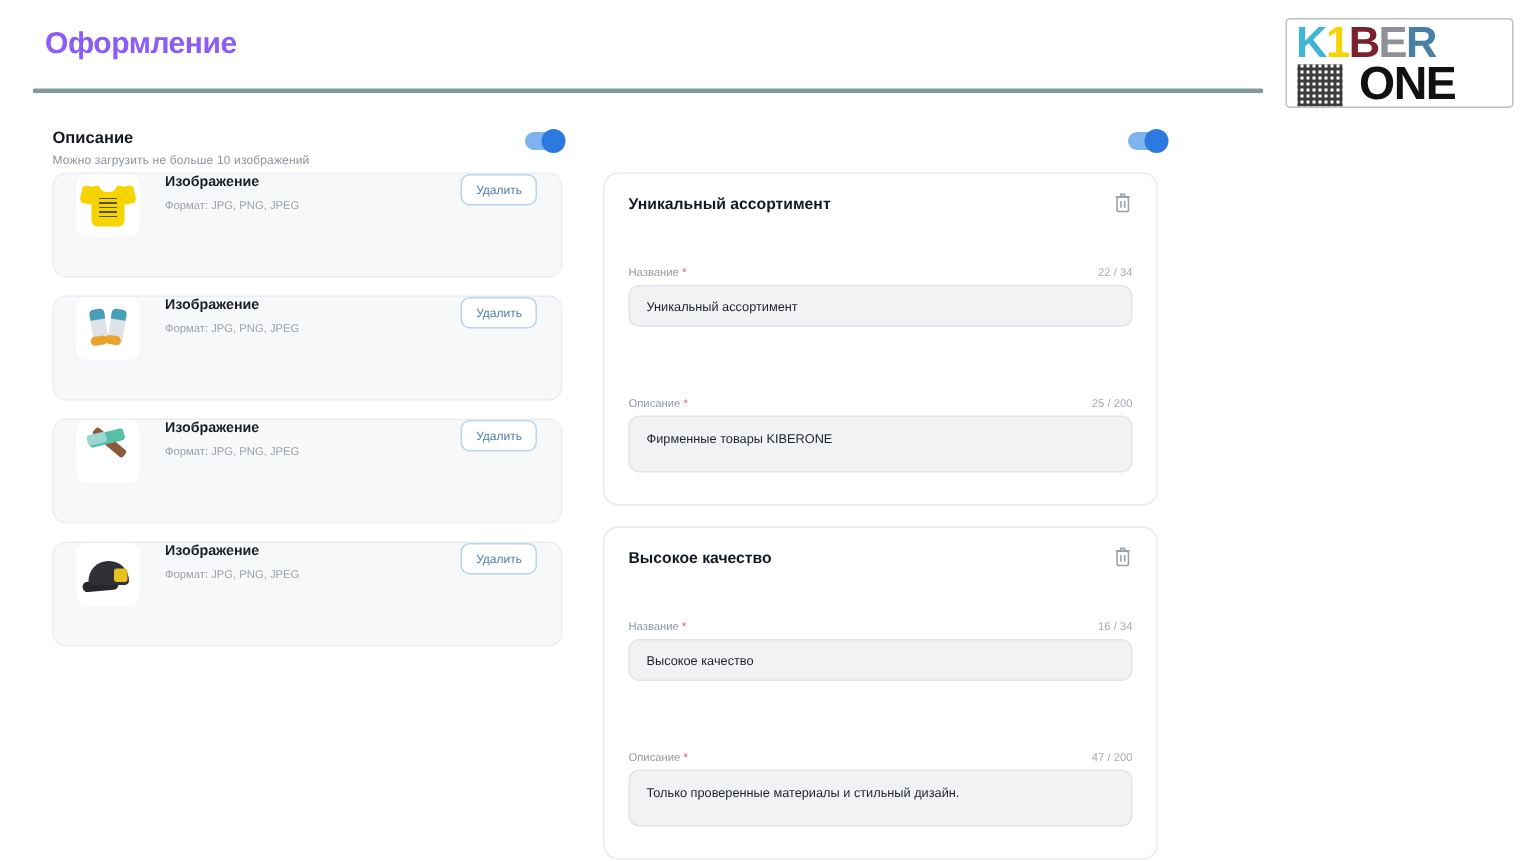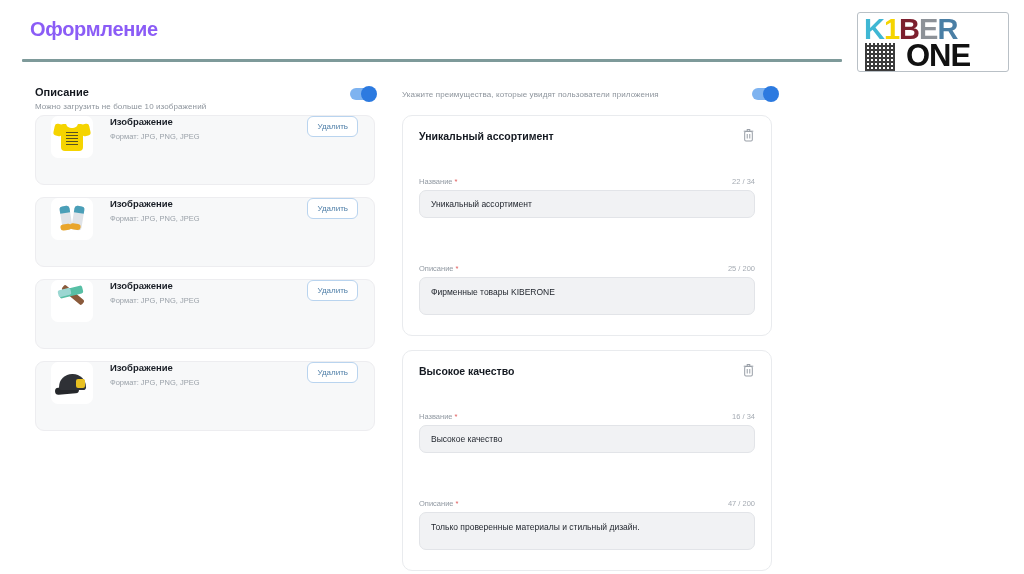--- a/index.html
+++ b/index.html
@@ -176,21 +176,20 @@
 
   <div class="sec-head" style="left:35px; top:86px; width:340px;">
     <div class="sec-title">Описание</div>
     <div class="sec-sub">Можно загрузить не больше 10 изображений</div>
   </div>
   <div class="toggle" style="left:350px; top:88px;">
     <div class="knob"></div>
   </div>
 
   <div class="sec-head" style="left:402px; top:86px; width:375px;">
-    <div class="sec-sub">Укажите преимущества, которые увидят пользователи приложения</div>
   </div>
   <div class="toggle" style="left:752px; top:88px;">
     <div class="knob"></div>
   </div>
 
   <div class="gallery">
 
     <div class="gal-item">
       <div class="thumb">
         <div class="art">

